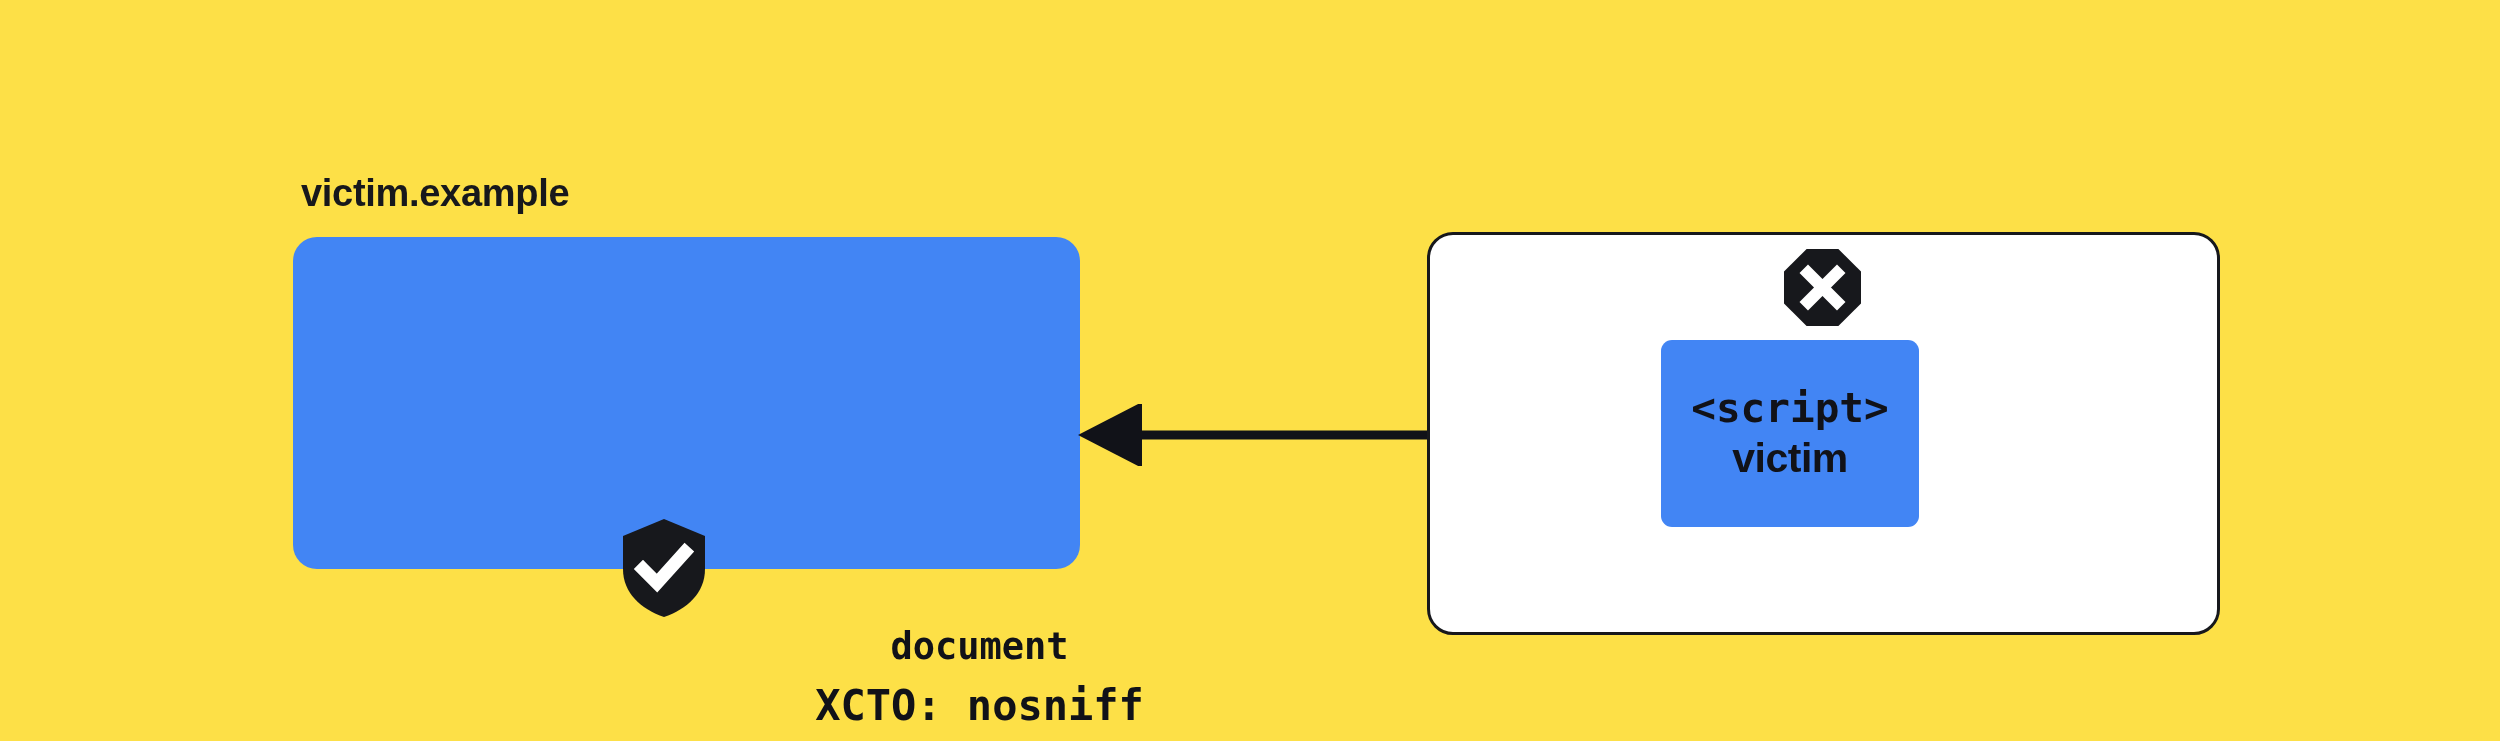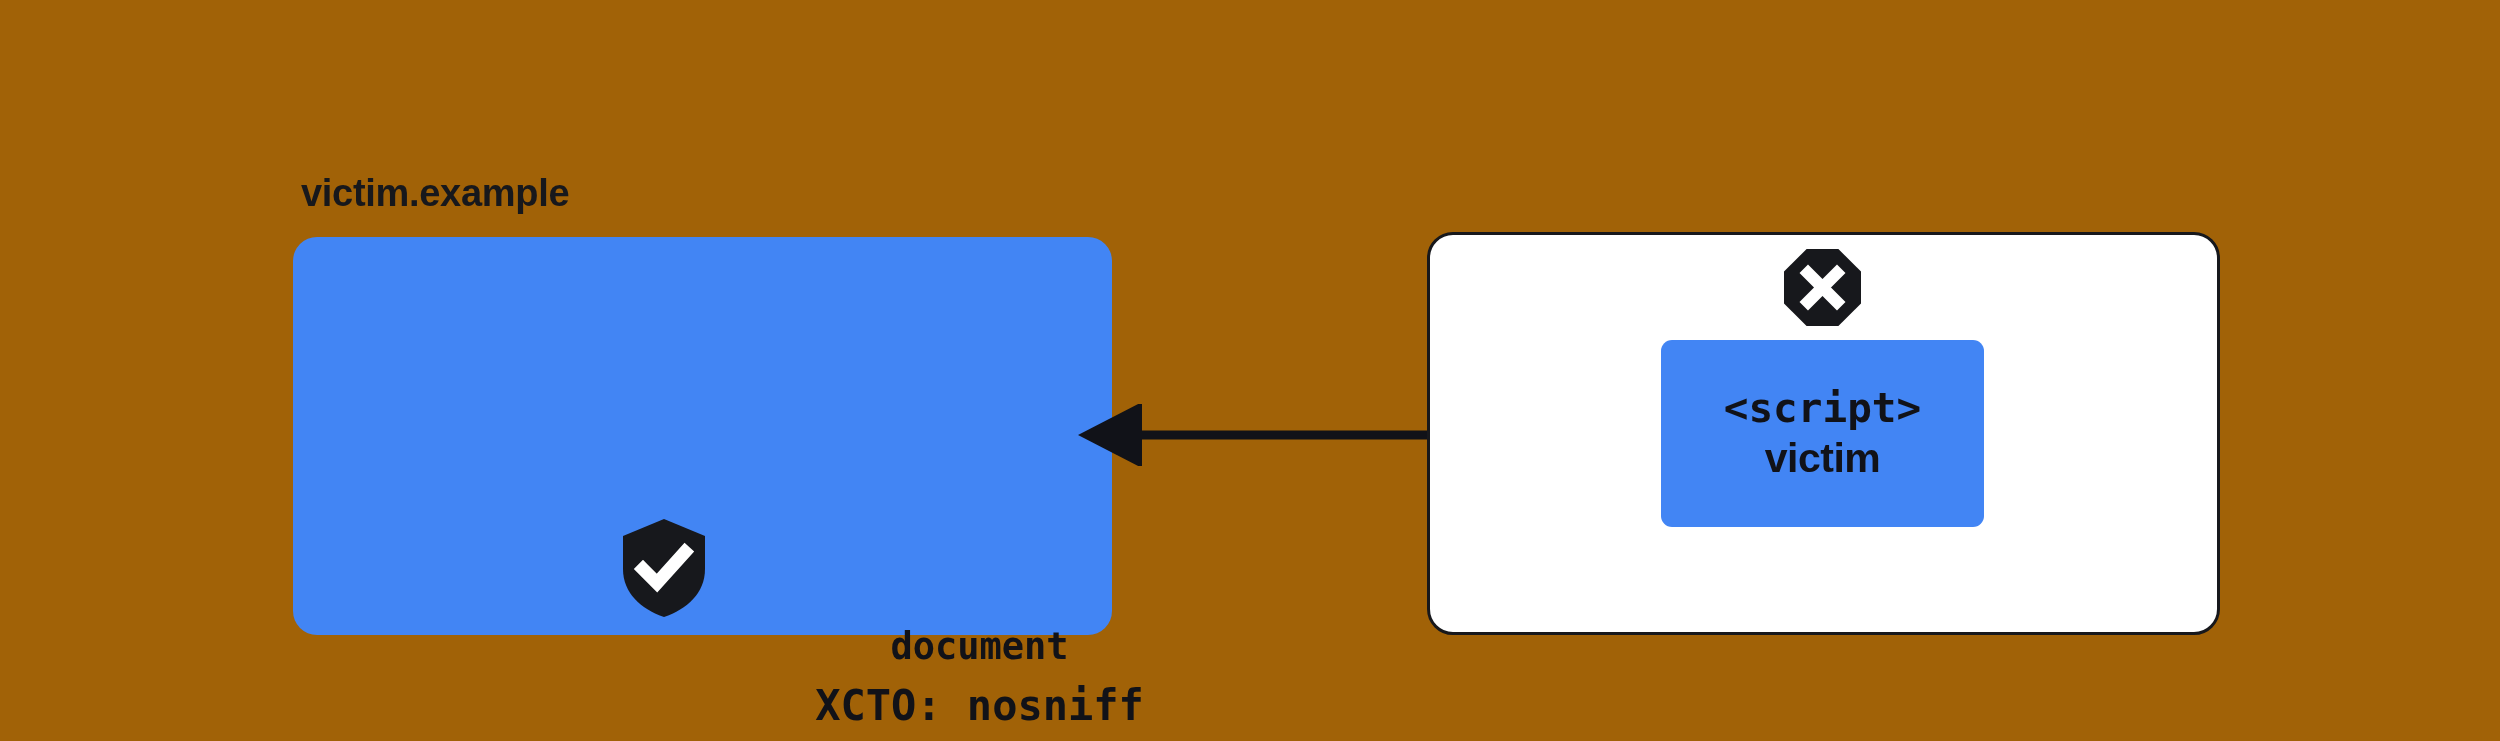--- a/index.html
+++ b/index.html
@@ -7,21 +7,21 @@
     padding: 0;
     background: #ffffff;
   }
   body {
     font-family: "Liberation Sans", sans-serif;
   }
   #canvas {
     position: relative;
     width: 2500px;
     height: 741px;
-    background: #a16207;
+    background: #fde047;
     overflow: hidden;
   }
 
   
   .origin-label {
     position: absolute;
     font-family: "Liberation Sans", sans-serif;
     font-weight: bold;
     font-size: 38px;
     letter-spacing: -0.3px;
@@ -31,24 +31,23 @@
   }
   #victim-label  { left: 301px;  top: 174px; }
   #attacker-label{ left: 1450px; top: 174px; }
 
   
   #victim-panel {
     position: absolute;
     left: 293px;
     top: 237px;
     width: 787px;
-    height: 398px;
+    height: 332px;
     background: #4285F4;
     border-radius: 24px;
-    padding-left: 32px;
   }
 
   #shield-icon {
     position: absolute;
     left: 330px;
     top: 282px;
     width: 82px;
     height: 98px;
   }
 
@@ -96,21 +95,21 @@
     left: 1784px;
     top: 249px;
     width: 77px;
     height: 77px;
   }
 
   #script-chip {
     position: absolute;
     left: 1661px;
     top: 340px;
-    width: 323px;
+    width: 258px;
     height: 187px;
     background: #4285F4;
     border-radius: 11px;
     display: flex;
     flex-direction: column;
     align-items: center;
     justify-content: center;
   }
   #script-tag-line {
     font-family: "DejaVu Sans Mono", "Liberation Mono", monospace;

